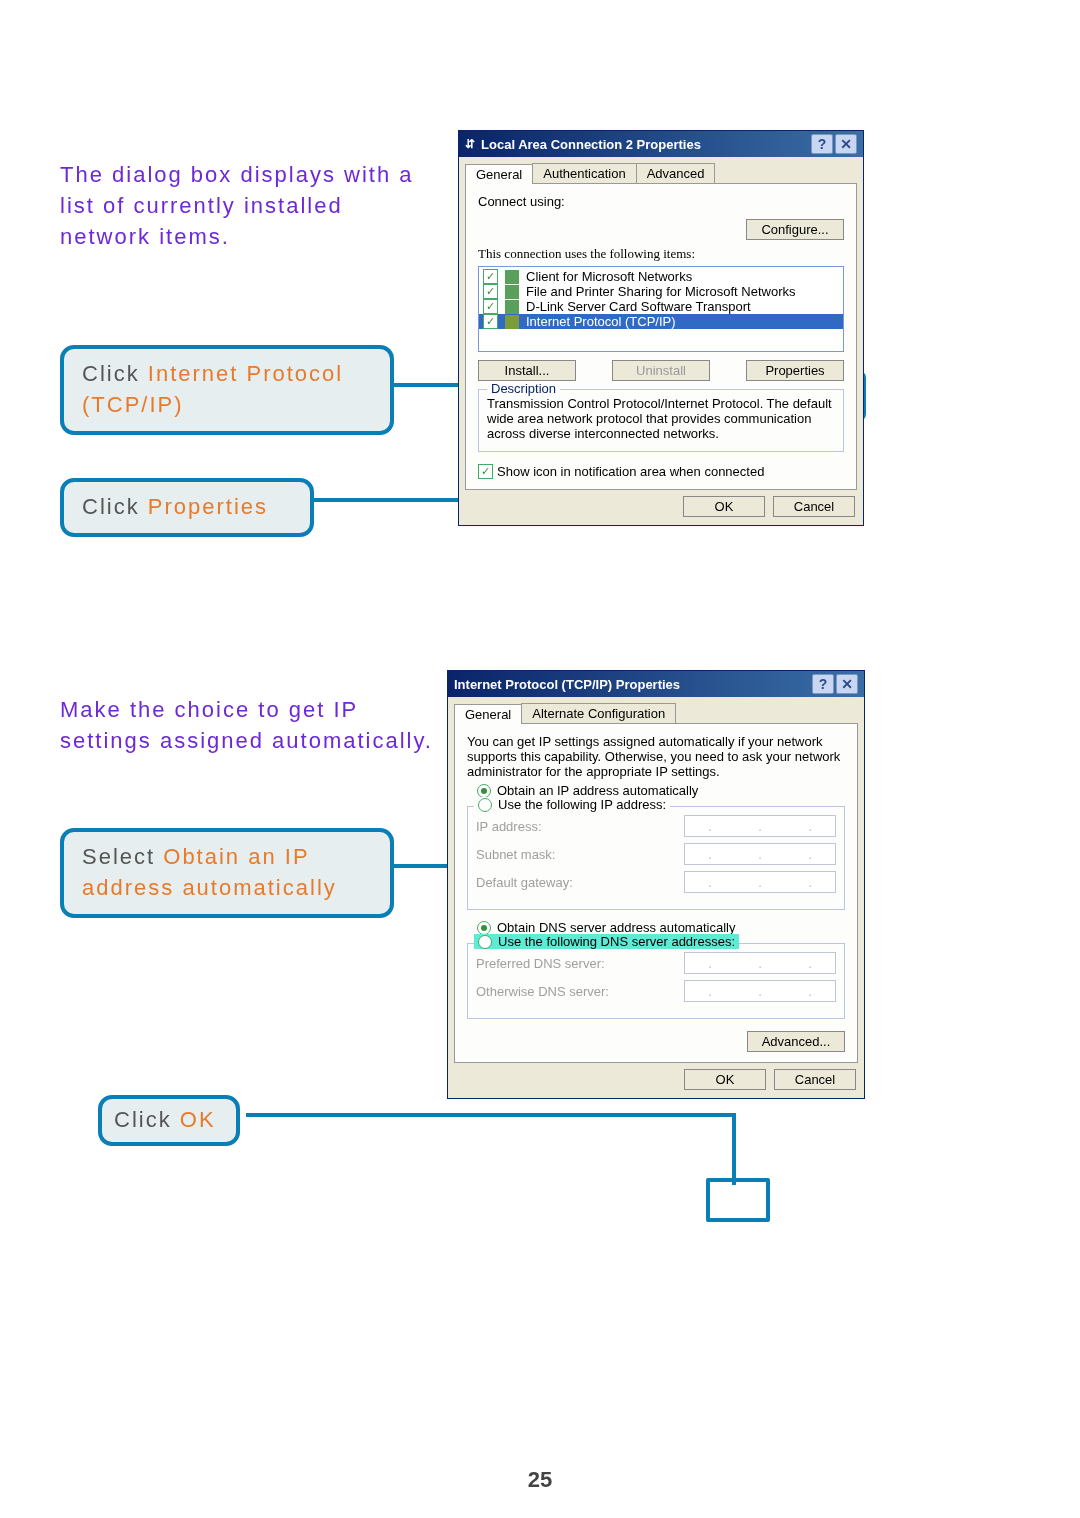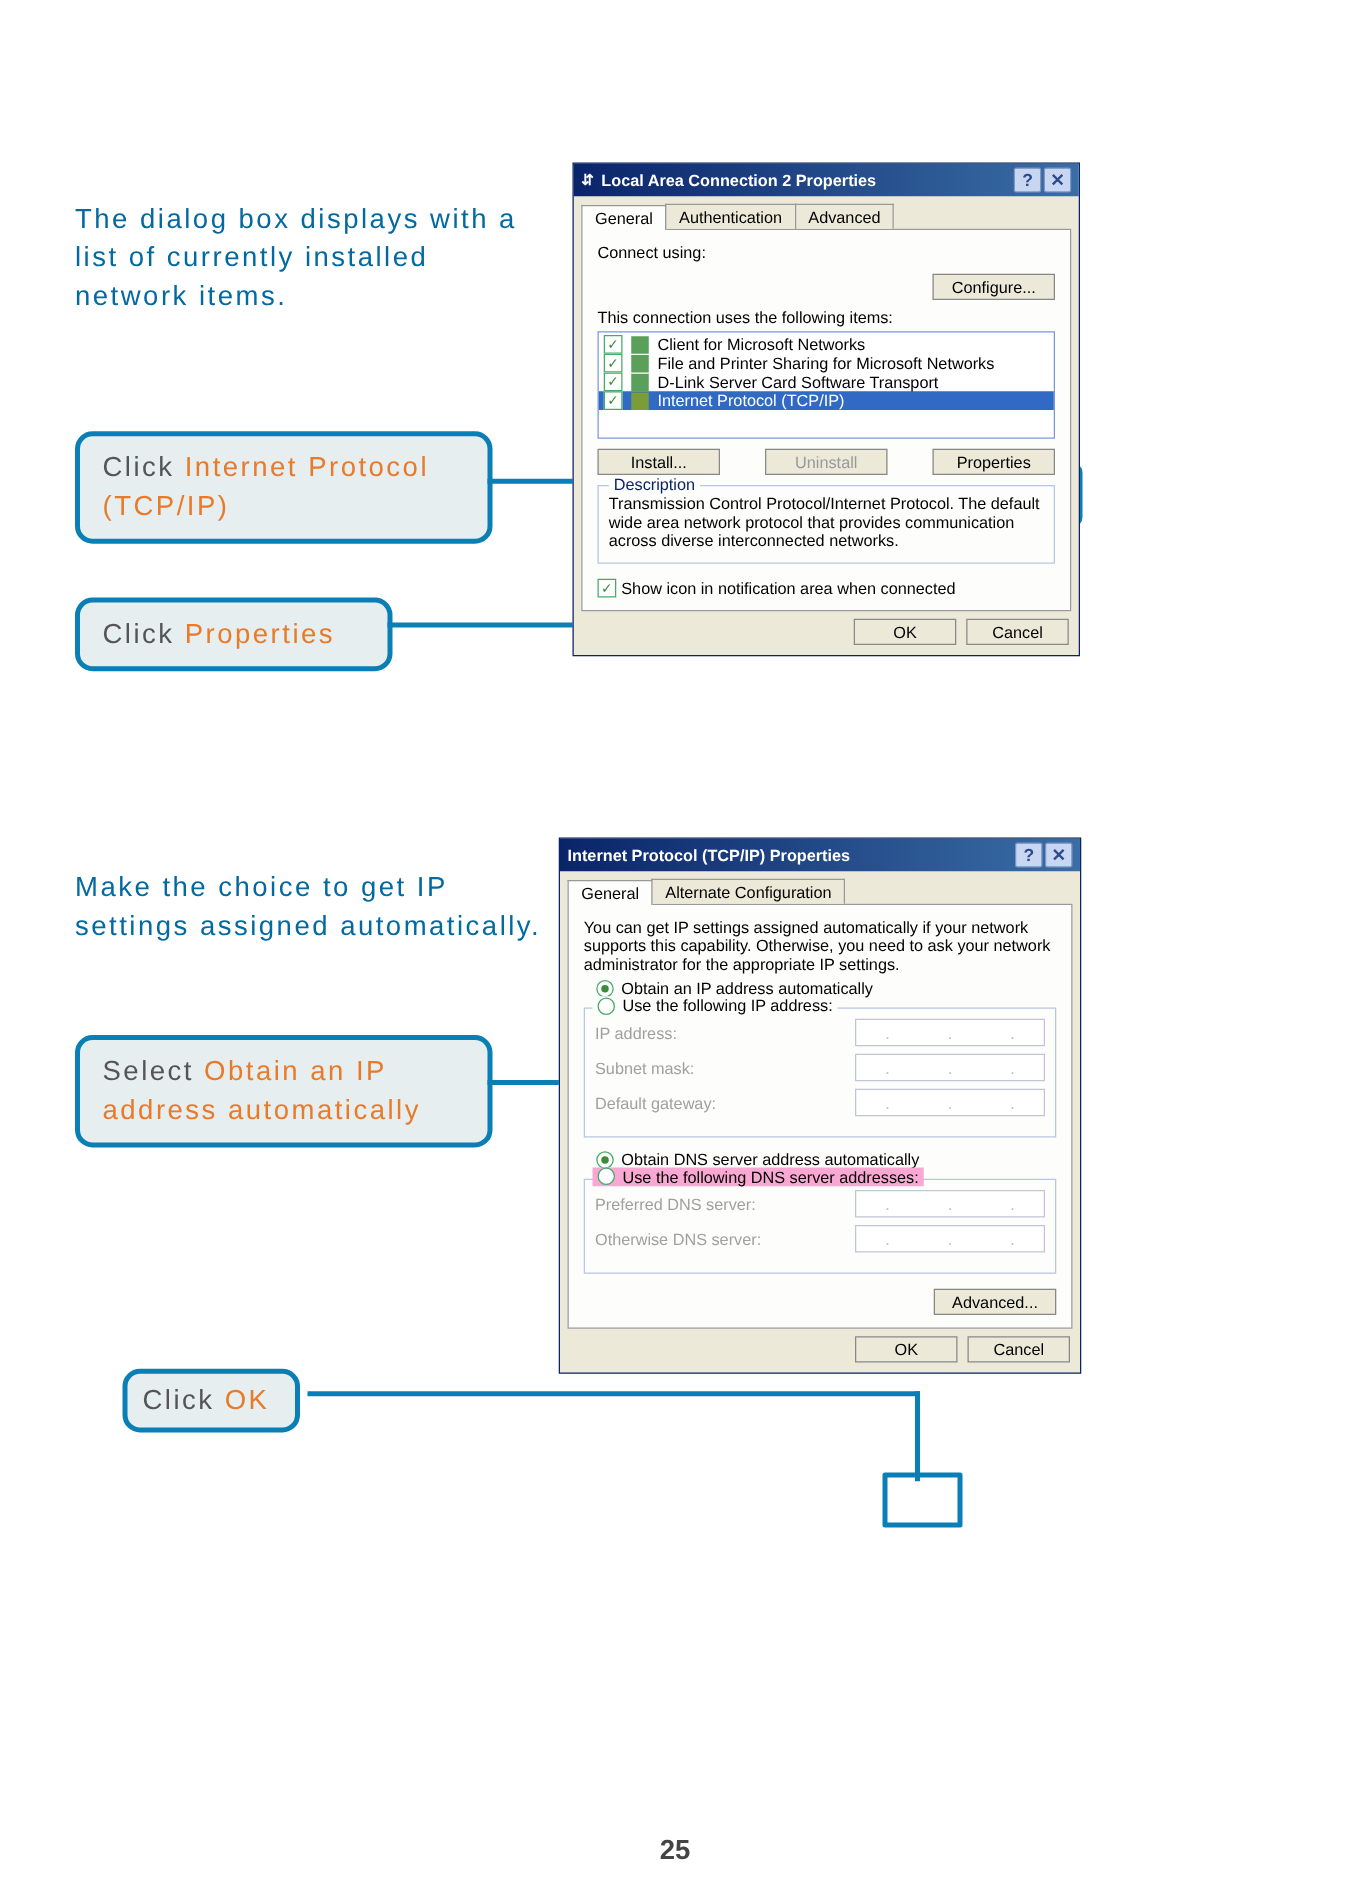--- a/index.html
+++ b/index.html
@@ -13,21 +13,21 @@
     position: relative;
   }
   .page {
     position: relative;
     width: 1080px;
     height: 1518px;
   }
   .instruct-text {
     position: absolute;
     font-size: 22px;
-    color: #0369a1;
+    color: #6d28d9;
     letter-spacing: 2px;
     line-height: 1.4;
   }
   .callout {
     position: absolute;
     background: #e6eef0;
     border: 4px solid #0a7fb5;
     border-radius: 14px;
     padding: 10px 18px;
     font-size: 22px;
@@ -216,21 +216,21 @@
     <div class="tabs">
       <div class="tab active">General</div>
       <div class="tab">Authentication</div>
       <div class="tab">Advanced</div>
     </div>
     <div class="tab-panel">
       <div>Connect using:</div>
       <div style="display:flex; justify-content:flex-end; margin-top:10px;">
         <div class="btn">Configure...</div>
       </div>
-      <div style="margin-top:6px;">This connection uses the following items:</div>
+      <div style="margin-top:6px;font-family:Liberation Serif, serif;">This connection uses the following items:</div>
       <div class="list-box">
         <div class="list-item">
           <span class="checkbox">✓</span>
             <span class="net-icon"></span>
           <span>Client for Microsoft Networks</span>
         </div>
         <div class="list-item">
           <span class="checkbox">✓</span>
             <span class="net-icon"></span>
           <span>File and Printer Sharing for Microsoft Networks</span>
@@ -320,21 +320,21 @@
         </div>
       </div>
 
       <div style="display:flex; align-items:center; margin:10px 0 4px 10px;">
         <span class="radio">
             <span class="dot"></span>
           </span>
         <span>Obtain DNS server address automatically</span>
       </div>
       <div class="fieldset" style="padding-top:2px;">
-        <div style="display:flex; align-items:flex-start; position:absolute; top:-10px; left:6px; background:#f9a8d4; padding:0 4px;">
+        <div style="display:flex; align-items:center; position:absolute; top:-10px; left:6px; background:#5eead4; padding:0 4px;">
           <span class="radio"></span>
           <span>Use the following DNS server addresses:</span>
         </div>
         <div class="ip-field">
           <span class="ip-label">Preferred DNS server:</span>
           <div class="ip-box">
               <span>.</span>
               <span>.</span>
               <span>.</span>
             </div>

